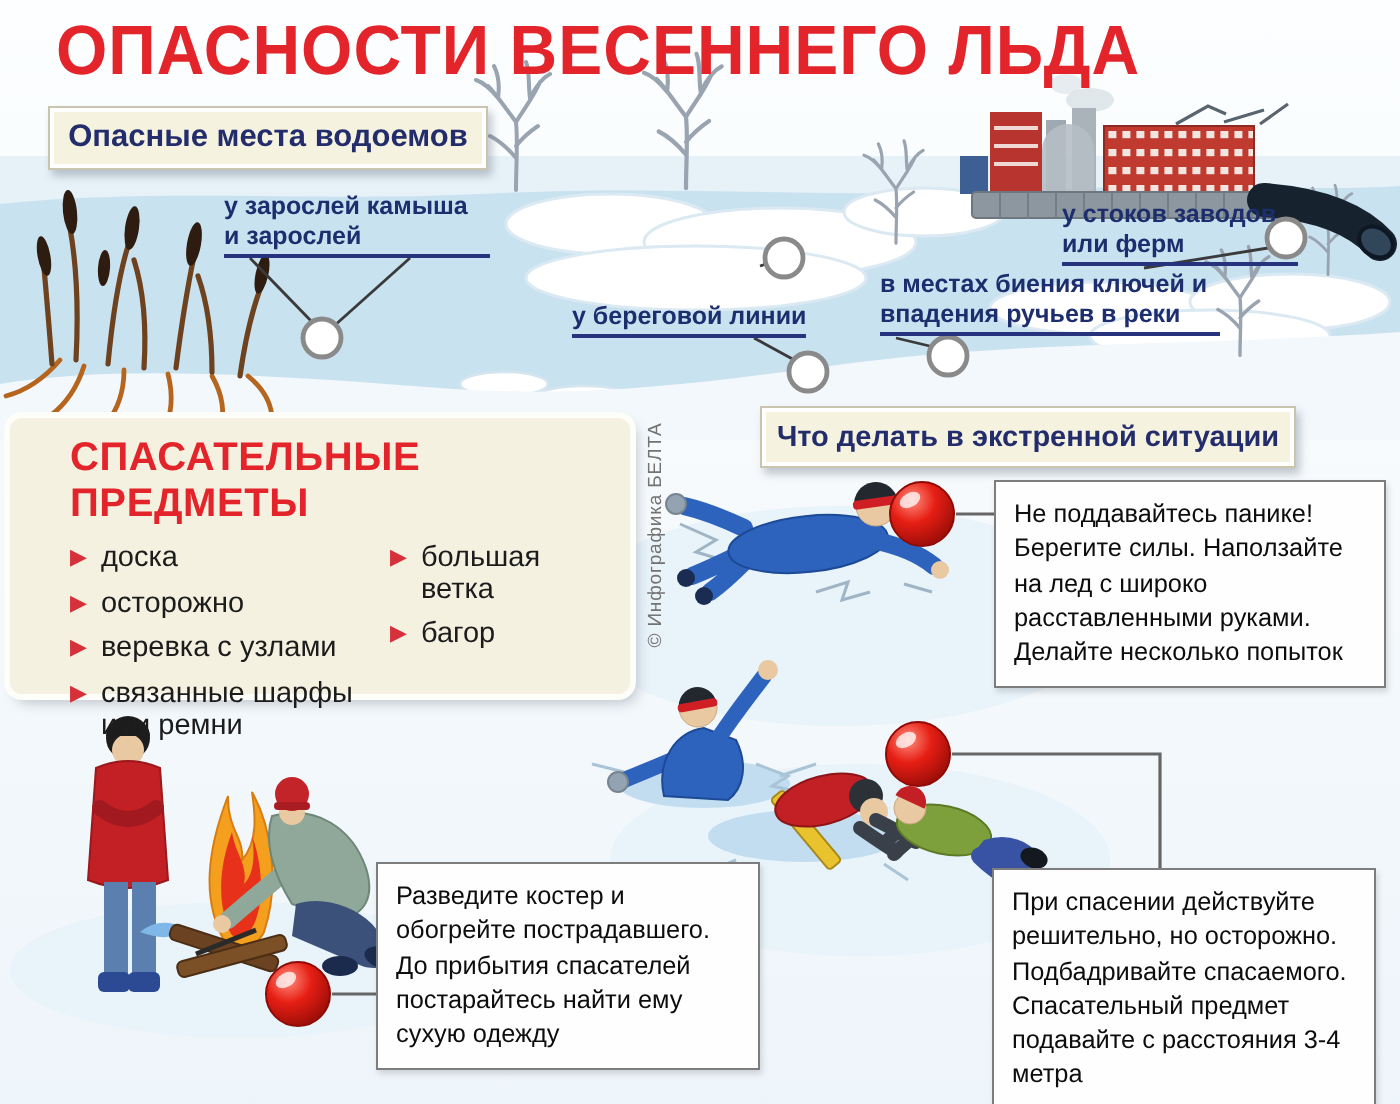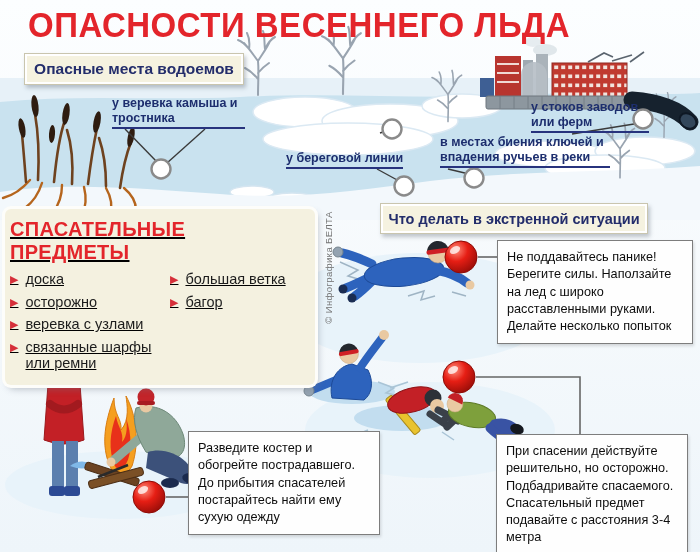--- a/index.html
+++ b/index.html
@@ -27,23 +27,23 @@
     color:#1d2e6e;font-weight:bold;font-size:12.5px;line-height:1.18;
     border-bottom:2px solid #27337d;padding-bottom:1px;
   }
   .zl-1{left:112px;top:96px;width:133px;}
   .zl-2{left:240px;top:116px;width:max-content;}
   .zl-3{left:286px;top:151px;width:max-content;}
   .zl-4{left:531px;top:100px;width:118px;}
   .zl-5{left:440px;top:135px;width:170px;}
 
   .panel{
-    left:5px;top:209px;width:310px;height:176px;background:#f4f1e0;
+    left:5px;top:209px;width:310px;height:138px;background:#f4f1e0;
     border-radius:6px;box-shadow:0 0 0 3px #fdfdfa,3px 4px 7px rgba(110,120,135,.45);
-    padding:7px 10px 4px 5px;box-sizing:border-box;z-index:3;position:absolute;text-decoration:underline;
+    padding:7px 10px 4px 30px;box-sizing:border-box;z-index:3;position:absolute;
   }
   .panel-heading{font-size:20px;font-weight:900;color:#e3252b;letter-spacing:.3px;margin:2px 0 8px 0;}
   .cols{display:flex;}
   .col1{width:160px;}
   .col2{flex:1;}
   .ritem{display:flex;gap:7px;font-size:14.5px;color:#1c1c1c;margin-bottom:7px;line-height:1.08;}
   .bullet{color:#d6303a;font-size:11px;line-height:1.4;flex:0 0 auto;}
 
   .attribution{
     left:256px;top:262px;width:144px;text-align:center;font-size:9.5px;color:#737373;
@@ -299,21 +299,21 @@
       <ellipse cx="453" cy="370" rx="5.5" ry="3.5" fill="#ffffff" opacity=".75" transform="rotate(-30 453 370)" stroke="none"></ellipse>
       <circle cx="149" cy="497" r="16" fill="url(#sph)"></circle>
       <ellipse cx="143" cy="490" rx="5.5" ry="3.5" fill="#ffffff" opacity=".75" transform="rotate(-30 143 490)" stroke="none"></ellipse>
     </g>
   </svg>
 
   <div class="txt title">ОПАСНОСТИ ВЕСЕННЕГО ЛЬДА</div>
 
   <div class="txt cream-box danger-heading">Опасные места водоемов</div>
 
-  <div class="txt zone-label zl-1">у веревка камыша и тростника</div>
+  <div class="txt zone-label zl-1">у зарослей камыша и зарослей</div>
   <div class="txt zone-label zl-3">у береговой линии</div>
   <div class="txt zone-label zl-4">у стоков заводов или ферм</div>
   <div class="txt zone-label zl-5">в местах биения ключей и впадения ручьев в реки</div>
 
   <div class="panel">
     <div class="panel-heading">СПАСАТЕЛЬНЫЕ ПРЕДМЕТЫ</div>
     <div class="cols">
       <div class="col1">
         <div class="ritem">
           <span class="bullet">▶</span>

